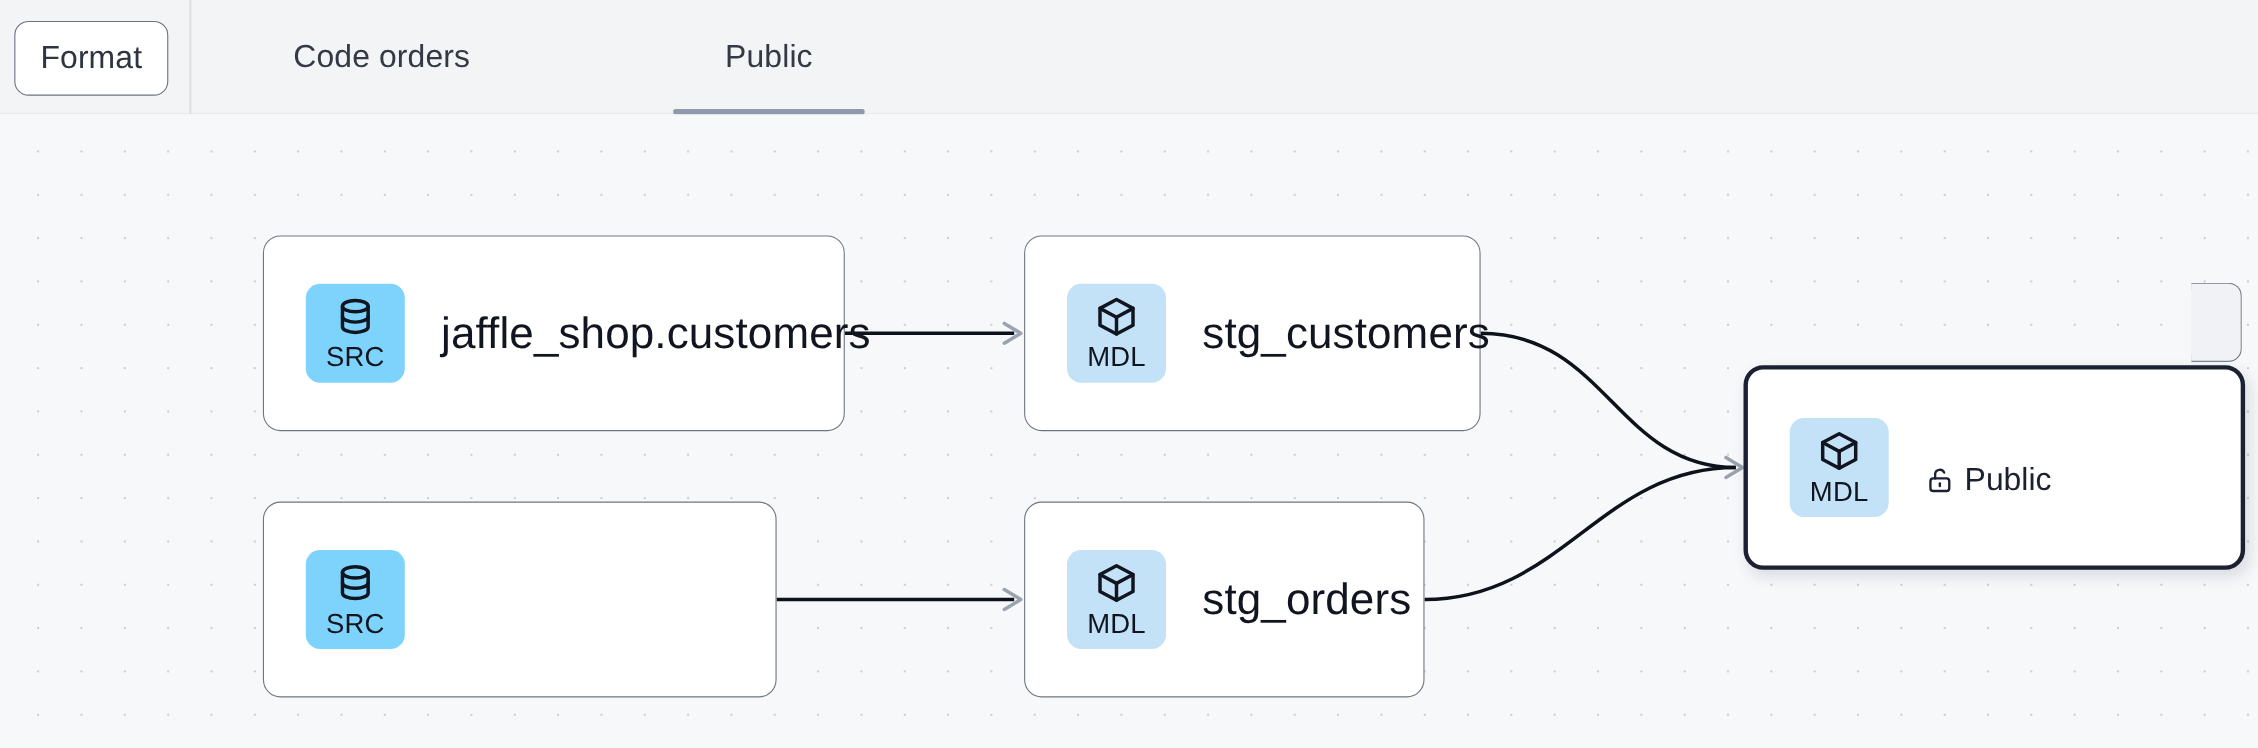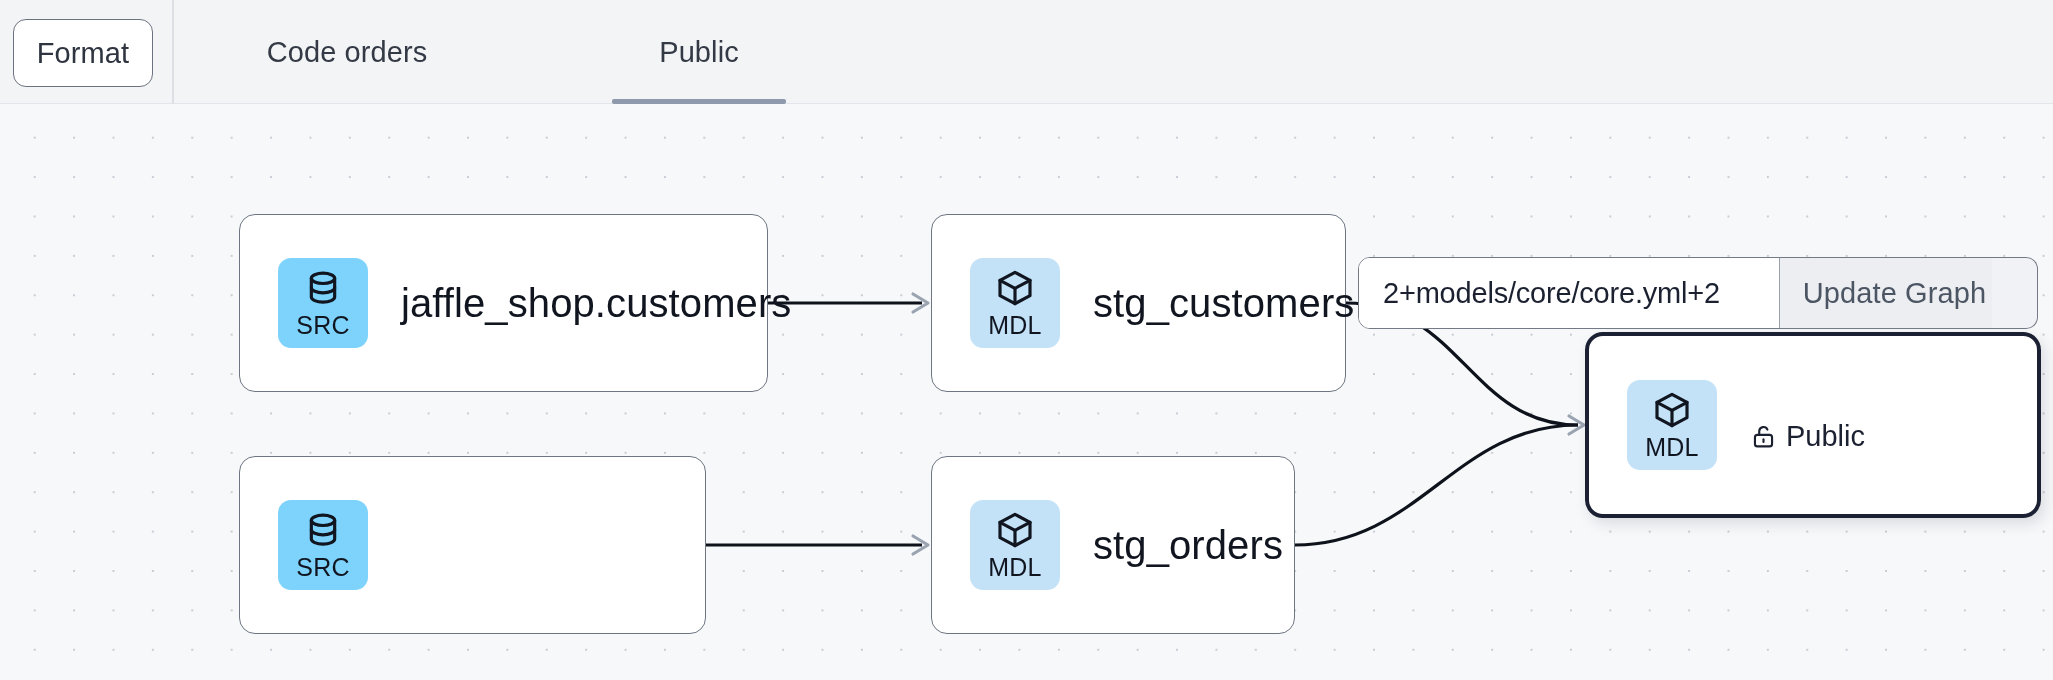--- a/index.html
+++ b/index.html
@@ -347,20 +347,16 @@
           <svg width="27" height="27" viewBox="0 0 24 24" fill="none" stroke="#1b2130" stroke-width="1.9" stroke-linecap="round" stroke-linejoin="round">
             <rect x="4.4" y="10.6" width="15.2" height="10.2" rx="2.2"></rect>
             <path d="M8.2 10.6V7.3a3.8 3.8 0 0 1 7.3-1.4"></path>
             <path d="M12 14.6v2.2"></path>
           </svg>
           <span>Public</span>
         </div>
       </div>
     </div>
 
-    <div class="selector">
-      <input class="selector-input" type="text" value="2+models/core/core.yml+2" style="">
-      <button class="selector-btn">Update Graph</button>
-    </div>
 
     <div class="edge-fade-btn"></div>
   </div>
 </div>
 
 </body></html>

